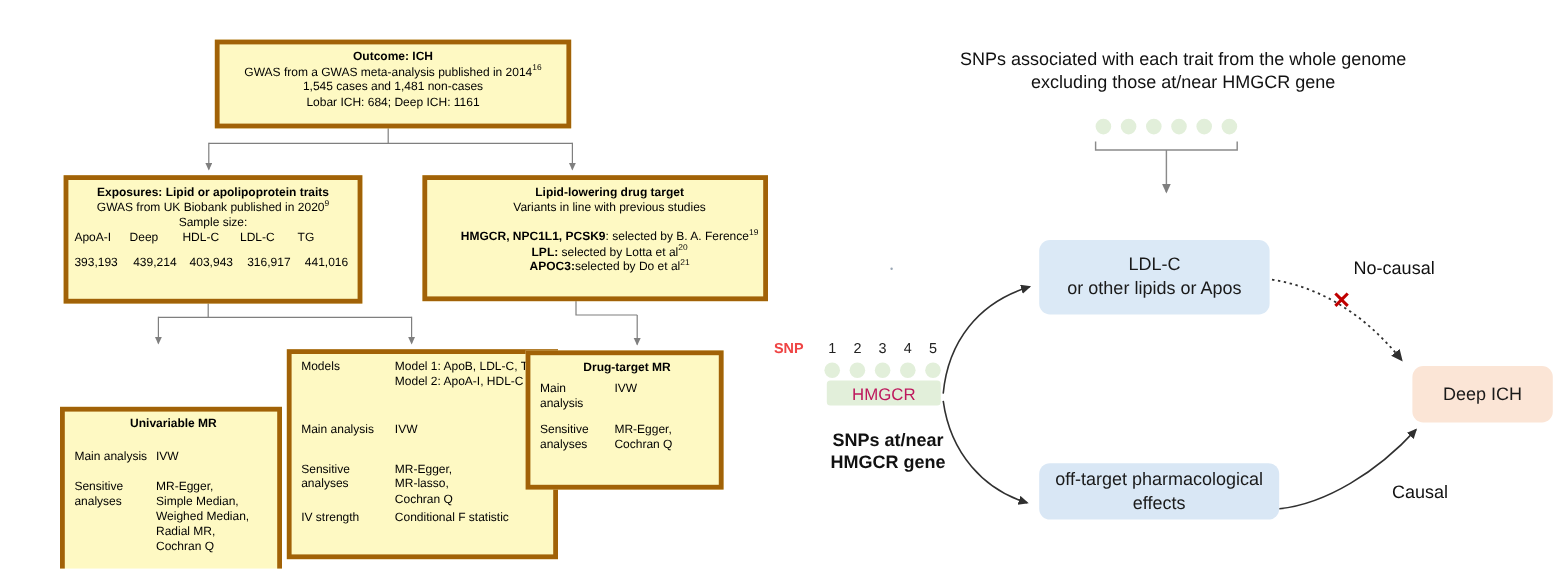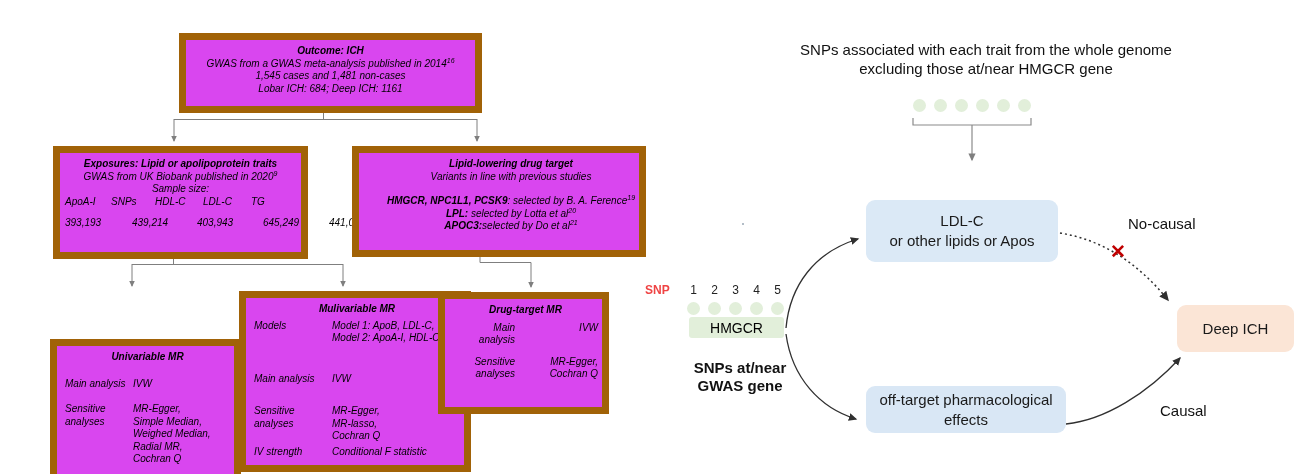--- a/index.html
+++ b/index.html
@@ -1,45 +1,45 @@
 <!DOCTYPE html>
 <html style="--box-green: #e2efda; --box-blue: #dbe9f6; --box-blue2: #d9e7f5; --box-peach: #fbe5d6; --x-red: #c00000; --line-gray: #7f7f7f; --arrow-dark: #303030;"><head>
 <meta charset="utf-8">
 <style>
   html,body{margin:0;padding:0;background:#fff;}
   .canvas{position:relative;width:1304px;height:474px;background:#fff;overflow:hidden;
           font-family:"Liberation Sans", sans-serif;color:#000;}
   svg.wires{position:absolute;left:0;top:0;pointer-events:none;}
 
   
-  .fc-box{position:absolute;background:#d946ef;border:7px solid #a16207;font-size:10px;line-height:12.5px;font-style:italic;}
+  .fc-box{position:absolute;background:#fef9c3;border:4px solid #a16207;font-size:10px;line-height:12.5px;}
   .fc-center{text-align:center;}
   .fc-title{font-weight:bold;}
   sup{font-size:7px;line-height:0;}
   .traits-grid{display:grid;grid-template-columns:46px 44px 48px 48px 1fr;padding:0 0 0 5px;text-align:left;}
-  .nums-grid{display:grid;grid-template-columns:49px 47px 48px 48px 1fr;padding:0 0 0 5px;text-align:left;margin-top:9px;gap:18px;}
+  .nums-grid{display:grid;grid-template-columns:49px 47px 48px 48px 1fr;padding:0 0 0 5px;text-align:left;margin-top:9px;}
   .mr-box{padding:5px 4px 0 8px;}
   .mr-title{font-weight:bold;text-align:center;}
   .mr-row{display:grid;}
   .mr-row .cell{white-space:pre-line;}
   .u-cols{grid-template-columns:68px 1fr;}
   .m-cols{grid-template-columns:78px 1fr;}
-  .d-cols{grid-template-columns:62px 1fr;text-align:right;}
+  .d-cols{grid-template-columns:62px 1fr;}
 
   
   .rd-text{position:absolute;color:#111;}
   .rd-title{font-size:15px;line-height:19px;text-align:center;white-space:pre-line;width:420px;}
   .dot{width:13px;height:13px;border-radius:50%;background:var(--box-green);}
   .dots-row{position:absolute;display:flex;gap:8px;}
   .snp-nums{position:absolute;display:flex;gap:8px;font-size:12px;color:#222;}
   .snp-nums span{width:13px;text-align:center;}
   .round-box{position:absolute;border-radius:9px;display:flex;align-items:center;justify-content:center;
              font-size:15px;line-height:20px;text-align:center;white-space:pre-line;color:#1a1a1a;}
   .hmgcr-box{position:absolute;background:var(--box-green);border-radius:3px;display:flex;align-items:center;
-             justify-content:center;font-size:14px;color:#000000;}
+             justify-content:center;font-size:14px;color:#be185d;}
   .bold15{font-weight:bold;font-size:15px;line-height:18px;text-align:center;white-space:pre-line;}
   .lbl15{font-size:15px;}
   .x-mark{position:absolute;color:var(--x-red);font-weight:bold;font-size:19px;line-height:19px;}
   .stray-dot{position:absolute;width:2px;height:2px;border-radius:50%;background:#9aa7b5;}
 </style>
 </head>
 <body>
 
 <div class="canvas">
 
@@ -85,30 +85,30 @@
     <div>1,545 cases and 1,481 non-cases</div>
     <div>Lobar ICH: 684; Deep ICH: 1161</div>
   </div>
 
   <div class="fc-box fc-center" style="left:53px;top:146px;width:241px;height:94px;padding-top:5px;">
     <div class="fc-title">Exposures: Lipid or apolipoprotein traits</div>
     <div><span>GWAS from UK Biobank published in 2020</span><sup>9</sup></div>
     <div>Sample size:</div>
     <div class="traits-grid">
       <span>ApoA-I</span>
-      <span>SNPs</span>
+      <span>Deep</span>
       <span>HDL-C</span>
       <span>LDL-C</span>
       <span>TG</span>
     </div>
     <div class="nums-grid">
       <span>393,193</span>
       <span>439,214</span>
       <span>403,943</span>
-      <span>645,249</span>
+      <span>316,917</span>
       <span>441,016</span>
     </div>
   </div>
 
   <div class="fc-box fc-center" style="left:352px;top:146px;width:256px;height:92px;padding-top:5px;padding-left:24px;">
     <div class="fc-title">Lipid-lowering  drug target</div>
     <div>Variants in line with previous studies</div>
     <div style="height:12px;"></div>
     <div style="white-space:nowrap;"><b>HMGCR, NPC1L1, PCSK9</b><span>: selected by B. A. Ference</span><sup>19</sup></div>
     <div><b>LPL:</b><span> selected by Lotta et al</span><sup>20</sup></div>
@@ -130,21 +130,20 @@
 Radial MR,
 Cochran Q</div>
     </div>
     <div class="mr-row u-cols">
       <div class="cell">IV strength</div>
       <div class="cell">F statistic</div>
     </div>
   </div>
 
   <div class="fc-box mr-box" style="left:239px;top:291px;width:206px;height:162px;">
-    <div class="mr-title" style="margin-bottom:4px;">Mulivariable MR</div>
     <div class="mr-row m-cols" style="margin-bottom:28px;">
       <div class="cell">Models</div>
       <div class="cell">Model 1: ApoB, LDL-C, TG
 Model 2: ApoA-I, HDL-C</div>
     </div>
     <div class="mr-row m-cols" style="margin-bottom:20px;">
       <div class="cell">Main analysis</div>
       <div class="cell">IVW</div>
     </div>
     <div class="mr-row m-cols" style="margin-bottom:3px;">
@@ -209,21 +208,21 @@
     <div class="dot"></div>
     <div class="dot"></div>
     <div class="dot"></div>
     <div class="dot"></div>
     <div class="dot"></div>
   </div>
 
   <div class="hmgcr-box" style="left:689px;top:317px;width:95px;height:21px;">HMGCR</div>
 
   <div class="rd-text bold15" style="left:675px;top:359px;width:130px;">SNPs at/near
-GWAS gene</div>
+HMGCR gene</div>
 
   <div class="round-box" style="left:866px;top:386px;width:200px;height:47px;background:var(--box-blue2);">off-target pharmacological
 effects</div>
 
   <div class="rd-text lbl15" style="left:1160px;top:402px;">Causal</div>
 
   <div class="stray-dot" style="left:742px;top:223px;"></div>
 </div>
 
 </body></html>

